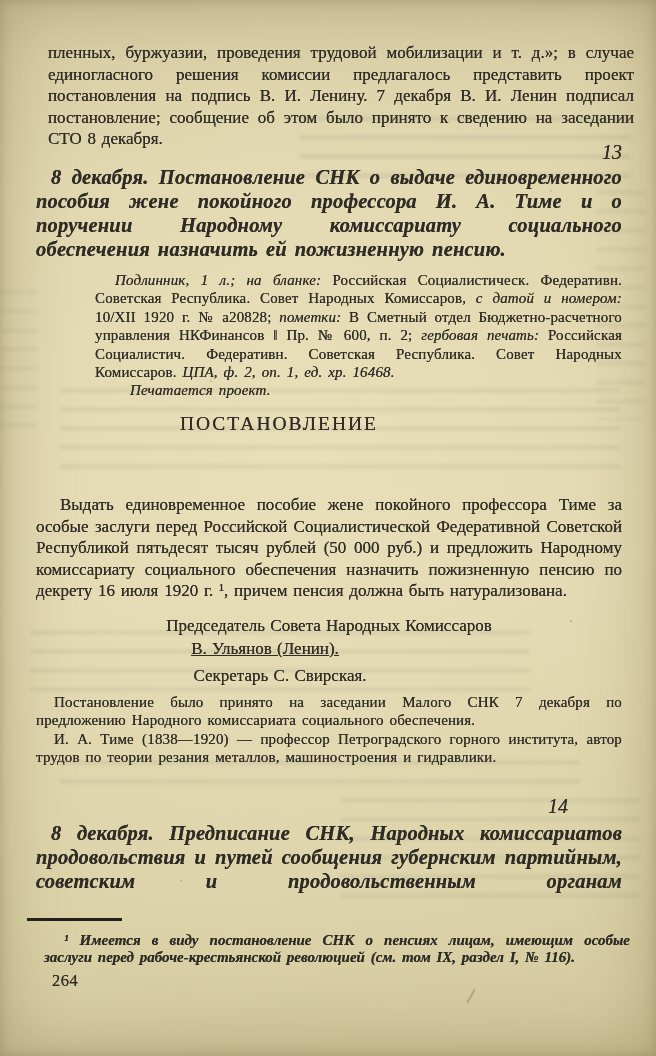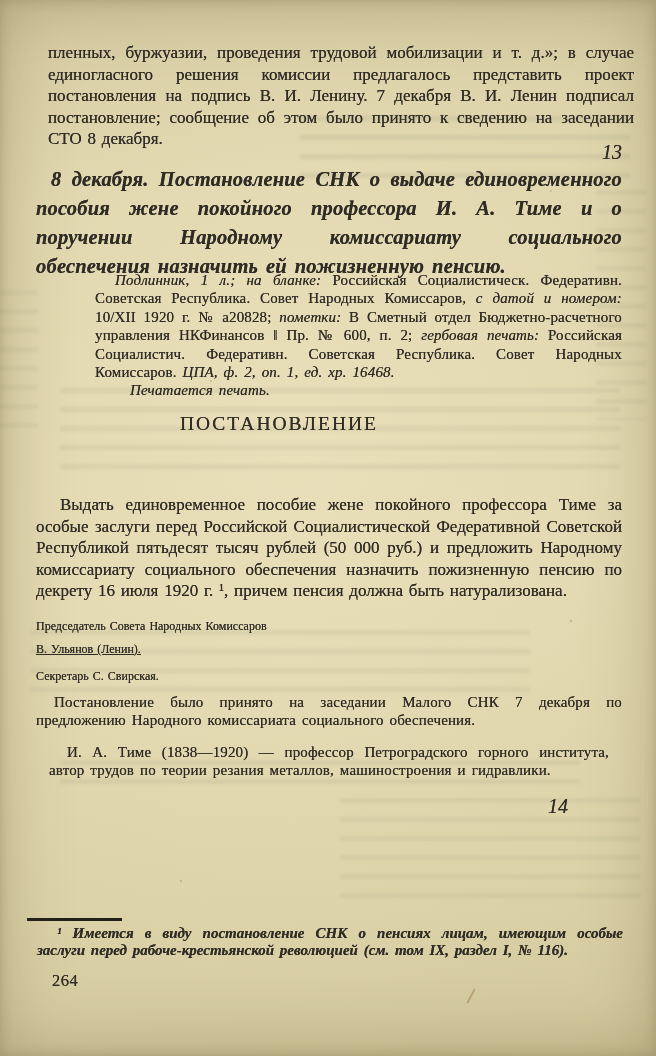--- a/index.html
+++ b/index.html
@@ -18,26 +18,26 @@
     content:"";position:absolute;inset:0;z-index:5;pointer-events:none;
     box-shadow:inset 0 0 70px rgba(104,88,46,.35), inset 0 0 12px rgba(90,75,40,.25);
   }
   .txt{position:absolute;left:36px;width:586px;z-index:2;
        text-shadow:0 0 .55px rgba(47,44,38,.9);}
   .justify{text-align:justify;}
   .body-text{font-size:17px;line-height:21.5px;word-spacing:1.5px;}
   .small-text{font-size:15px;line-height:18.4px;word-spacing:2px;letter-spacing:.15px;}
   .it{font-style:italic;}
   .section-number{font-style:italic;font-weight:400;font-size:20px;text-align:right;}
-  .entry-heading{font-style:italic;font-weight:700;font-size:20.5px;line-height:29px;
+  .entry-heading{font-style:italic;font-weight:700;font-size:20.5px;line-height:24px;
                  word-spacing:2.5px;letter-spacing:.2px;text-align:justify;text-indent:15px;}
   .source-note{left:95px;width:527px;text-indent:20px;}
   .doc-title{text-align:center;font-size:19.5px;letter-spacing:2px;}
   .indent{text-indent:24px;}
-  .sig{text-align:left;font-size:12px;line-height:22px;word-spacing:1px;}
+  .sig{text-align:center;font-size:17px;line-height:22px;word-spacing:1px;}
   .footnote{font-size:15px;line-height:16.8px;font-style:italic;font-weight:700;
             word-spacing:2px;text-indent:20px;}
   .rule{position:absolute;background:#21201b;z-index:2;}
   .page-number{font-size:16.5px;letter-spacing:.5px;margin-left:32px;}
   
   .ghost{position:absolute;z-index:1;pointer-events:none;
     background:repeating-linear-gradient(180deg, rgba(122,133,104,.28) 0 5px, rgba(122,133,104,0) 5px 19px);
     filter:blur(1.6px);}
   .speck{position:absolute;z-index:1;width:2px;height:2px;border-radius:50%;
     background:rgba(138,115,70,.55);
@@ -63,40 +63,41 @@
   <div class="fiber" style="left:470px;top:988px;"></div>
 
   <p class="txt body-text justify" style="top:30px;margin:12px;">пленных, буржуазии, проведения трудовой мобилизации и т. д.»; в случае единогласного решения комиссии предлагалось представить проект постановления на подпись В. И. Ленину. 7 декабря В. И. Ленин подписал постановление; сообщение об этом было принято к сведению на заседании СТО 8 декабря.</p>
 
   <div class="txt section-number" style="top:141px;">13</div>
 
   <div class="txt entry-heading" style="top:165px;">8 декабря. Постановление СНК о выдаче единовременного пособия жене покойного профессора И. А. Тиме и о поручении Народному комиссариату социального обеспечения назначить ей пожизненную пенсию.</div>
 
   <div class="txt small-text justify source-note" style="top:271px;"><span class="it">Подлинник, 1 л.; на бланке: </span><span>Российская Социалистическ. Федеративн. Советская Республика. Совет Народных Комиссаров, </span><span class="it">с датой и номером: </span><span>10/XII 1920 г. № а20828; </span><span class="it">пометки: </span><span>В Сметный отдел Бюджетно-расчетного управления НКФинансов ‖ Пр. № 600, п. 2; </span><span class="it">гербовая печать: </span><span>Российская Социалистич. Федеративн. Советская Республика. Совет Народных Комиссаров. </span><span class="it">ЦПА, ф. 2, оп. 1, ед. хр. 16468.</span></div>
 
-  <div class="txt small-text it" style="top:381px;left:95px;width:527px;text-indent:35px;">Печатается печать.</div>
+  <div class="txt small-text it" style="top:381px;left:95px;width:527px;text-indent:35px;">Печатается проект.</div>
 
   <div class="txt doc-title" style="top:413px;transform:translateX(-50px);">ПОСТАНОВЛЕНИЕ</div>
 
 
   <p class="txt body-text justify indent" style="top:494px;margin:0;">Выдать единовременное пособие жене покойного профессора Тиме за особые заслуги перед Российской Социалистической Федеративной Советской Республикой пятьдесят тысяч рублей (50 000 руб.) и предложить Народному комиссариату социального обеспечения назначить пожизненную пенсию по декрету 16 июля 1920 г. ¹, причем пенсия должна быть натурализована.</p>
 
   <div class="txt sig" style="top:615px;">
     <div>Председатель Совета Народных Комиссаров</div>
     <div style="padding-right:128px;margin-top:1px;text-decoration:underline;">В. Ульянов (Ленин).</div>
     <div style="padding-right:98px;margin-top:5px;">Секретарь С. Свирская.</div>
   </div>
 
   <div class="txt" style="top:693px;">
     <p class="small-text justify" style="margin:0;text-indent:18px;">Постановление было принято на заседании Малого СНК 7 декабря по предложению Народного комиссариата социального обеспечения.</p>
-    <p class="small-text justify" style="margin:13px;text-indent:18px;">И. А. Тиме (1838—1920) — профессор Петроградского горного института, автор трудов по теории резания металлов, машиностроения и гидравлики.</p>
+    <p class="small-text justify" style="margin:0;text-indent:18px;">И. А. Тиме (1838—1920) — профессор Петроградского горного института, автор трудов по теории резания металлов, машиностроения и гидравлики.</p>
   </div>
 
   <div class="txt section-number" style="top:795px;transform:translateX(-54px);">14</div>
 
+  <div class="txt entry-heading" style="top:821px;text-align-last:justify;">8 декабря. Предписание СНК, Народных комиссариатов продовольствия и путей сообщения губернским партийным, советским и продовольственным органам</div>
 
   <div class="rule" style="left:27px;top:918px;width:95px;height:3px;"></div>
 
-  <p class="txt footnote justify" style="top:924px;margin:1px;">¹ Имеется в виду постановление СНК о пенсиях лицам, имеющим особые заслуги перед рабоче-крестьянской революцией (см. том IX, раздел I, № 116).</p>
+  <p class="txt footnote justify" style="top:924px;margin:8px;">¹ Имеется в виду постановление СНК о пенсиях лицам, имеющим особые заслуги перед рабоче-крестьянской революцией (см. том IX, раздел I, № 116).</p>
 
   <div class="txt page-number" style="top:971px;left:20px;width:80px;">264</div>
 
 </div>
 
 </body></html>

